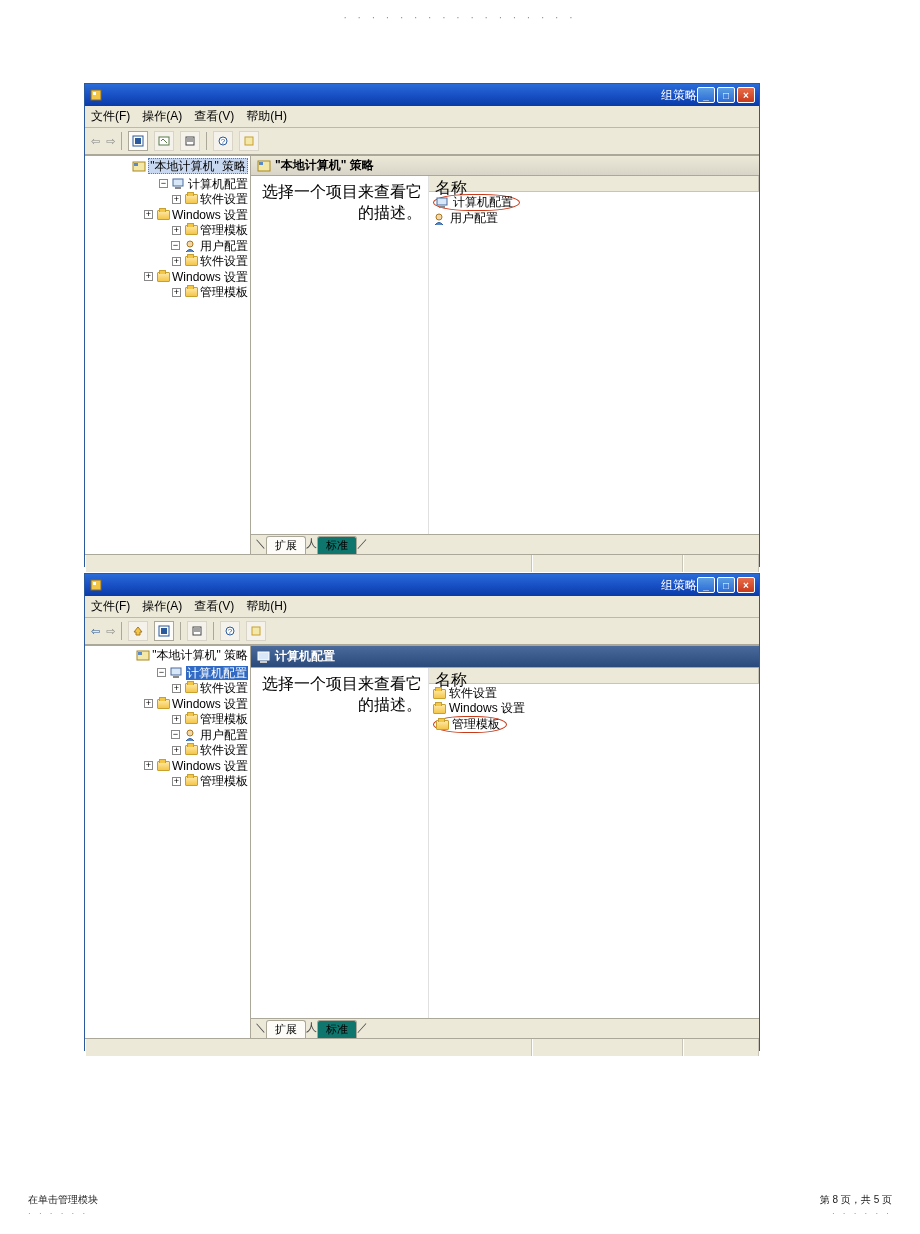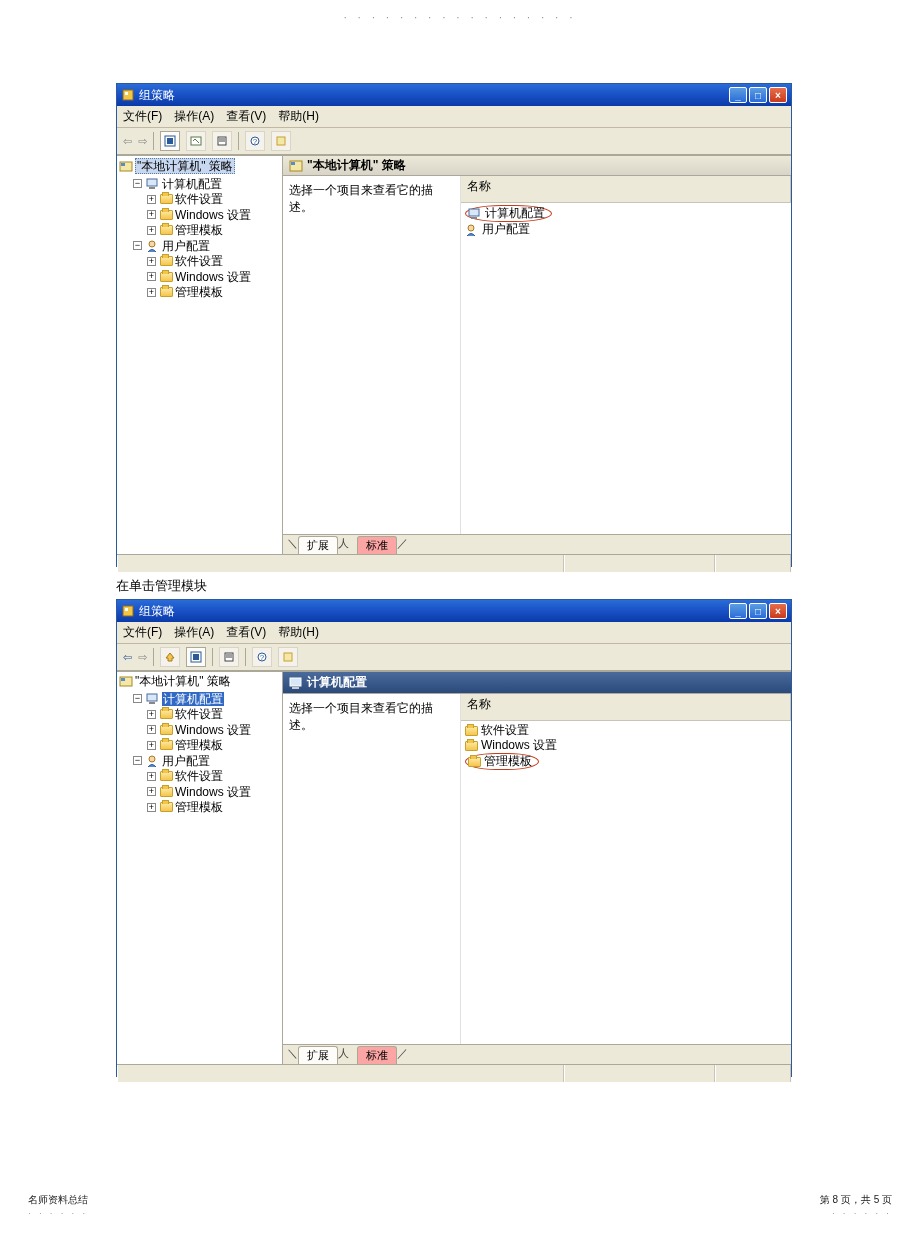--- a/index.html
+++ b/index.html
@@ -18,21 +18,21 @@
     font-size: 11px;
     letter-spacing: 0.5px;
   }
   .dotted-line {
     text-align: center;
     font-size: 10px;
     color: #888;
     letter-spacing: 4px;
     margin-top: 2px;
   }
-  .doc-body { padding: 60px 104px 0 116px; }
+  .doc-body { padding: 60px 104px 0 84px; text-align: right; }
   .caption { font-size: 13px; margin: 10px 0 4px 0; font-family: "SimSun"; }
 
   
   .window {
     width: 676px;
     border: 1px solid #2a5a9c;
     background: #ece9d8;
     margin-bottom: 6px;
   }
   .titlebar {
@@ -145,32 +145,32 @@
   }
   .pane-header.dark {
     background: linear-gradient(to bottom,#4a6a9c,#2a4a7c);
     color: #fff;
     height: 22px;
   }
   .pane-body { flex: 1; display: flex; }
   .desc-col {
     width: 178px;
     padding: 6px;
-    font-size: 12px;
+    font-size: 16px;
     border-right: 1px solid #e0e0e0;
   }
   .list-col { flex: 1; }
   .col-header {
     background: #ece9d8;
     border-bottom: 1px solid #c8c4b8;
     border-right: 1px solid #c8c4b8;
     padding: 2px 6px;
-    font-size: 12px;
+    font-size: 16px;
     display: flex;
-    height: 27px;
+    height: 16px;
   }
   .list-items { padding: 2px 0 2px 4px; }
   .list-items .item { display: flex; align-items: center; gap: 3px; font-size: 12px; line-height: 15px; }
   .circle-highlight {
     border: 1px solid #c83a1a;
     border-radius: 50% / 60%;
     padding: 0 6px 0 2px;
     display: inline-flex; align-items: center; gap: 3px;
   }
 
@@ -182,21 +182,21 @@
     font-size: 11px;
   }
   .tab {
     border: 1px solid #aca899;
     border-bottom: none;
     background: #fdfcf8;
     padding: 1px 8px;
     margin-right: 0;
     border-radius: 3px 3px 0 0;
   }
-  .tab.inactive { background: #fca5a5; margin-left: 8px; }
+  .tab.inactive { background: #0f766e; }
   .tab-sep { font-size: 11px; color: #444; }
 
   .statusbar {
     height: 18px;
     background: #ece9d8;
     border-top: 1px solid #aca899;
     display: flex;
   }
   .statusbar .cell {
     flex: 1;
@@ -413,21 +413,20 @@
       </div>
     </div>
   </div>
   <div class="statusbar">
     <div class="cell" style="flex:3"></div>
     <div class="cell" style="flex:1"></div>
     <div class="cell" style="flex:0.5"></div>
   </div>
 </div>
 
-<div class="caption">在单击管理模块</div>
 
 <div class="window" style="height:478px;">
   <div class="titlebar">
     <span class="app-icon">
       <svg width="14" height="14">
             <rect x="2" y="2" width="10" height="10" fill="#f4c648" stroke="#8a6a20"></rect>
             <rect x="4" y="4" width="3" height="3" fill="#fff"></rect>
           </svg>
     </span>
     <span class="title">组策略</span>
@@ -608,20 +607,20 @@
     <div class="cell" style="flex:3"></div>
     <div class="cell" style="flex:1"></div>
     <div class="cell" style="flex:0.5"></div>
   </div>
 </div>
 
 </div>
 
 <div class="footer">
   <div>
-    <span>名师资料总结</span>
+    <span>在单击管理模块</span>
     <span class="dots">· · · · · ·</span>
   </div>
   <div style="text-align:right">
     <span>第 8 页，共 5 页</span>
     <span class="dots">· · · · · ·</span>
   </div>
 </div>
 
 </body></html>

